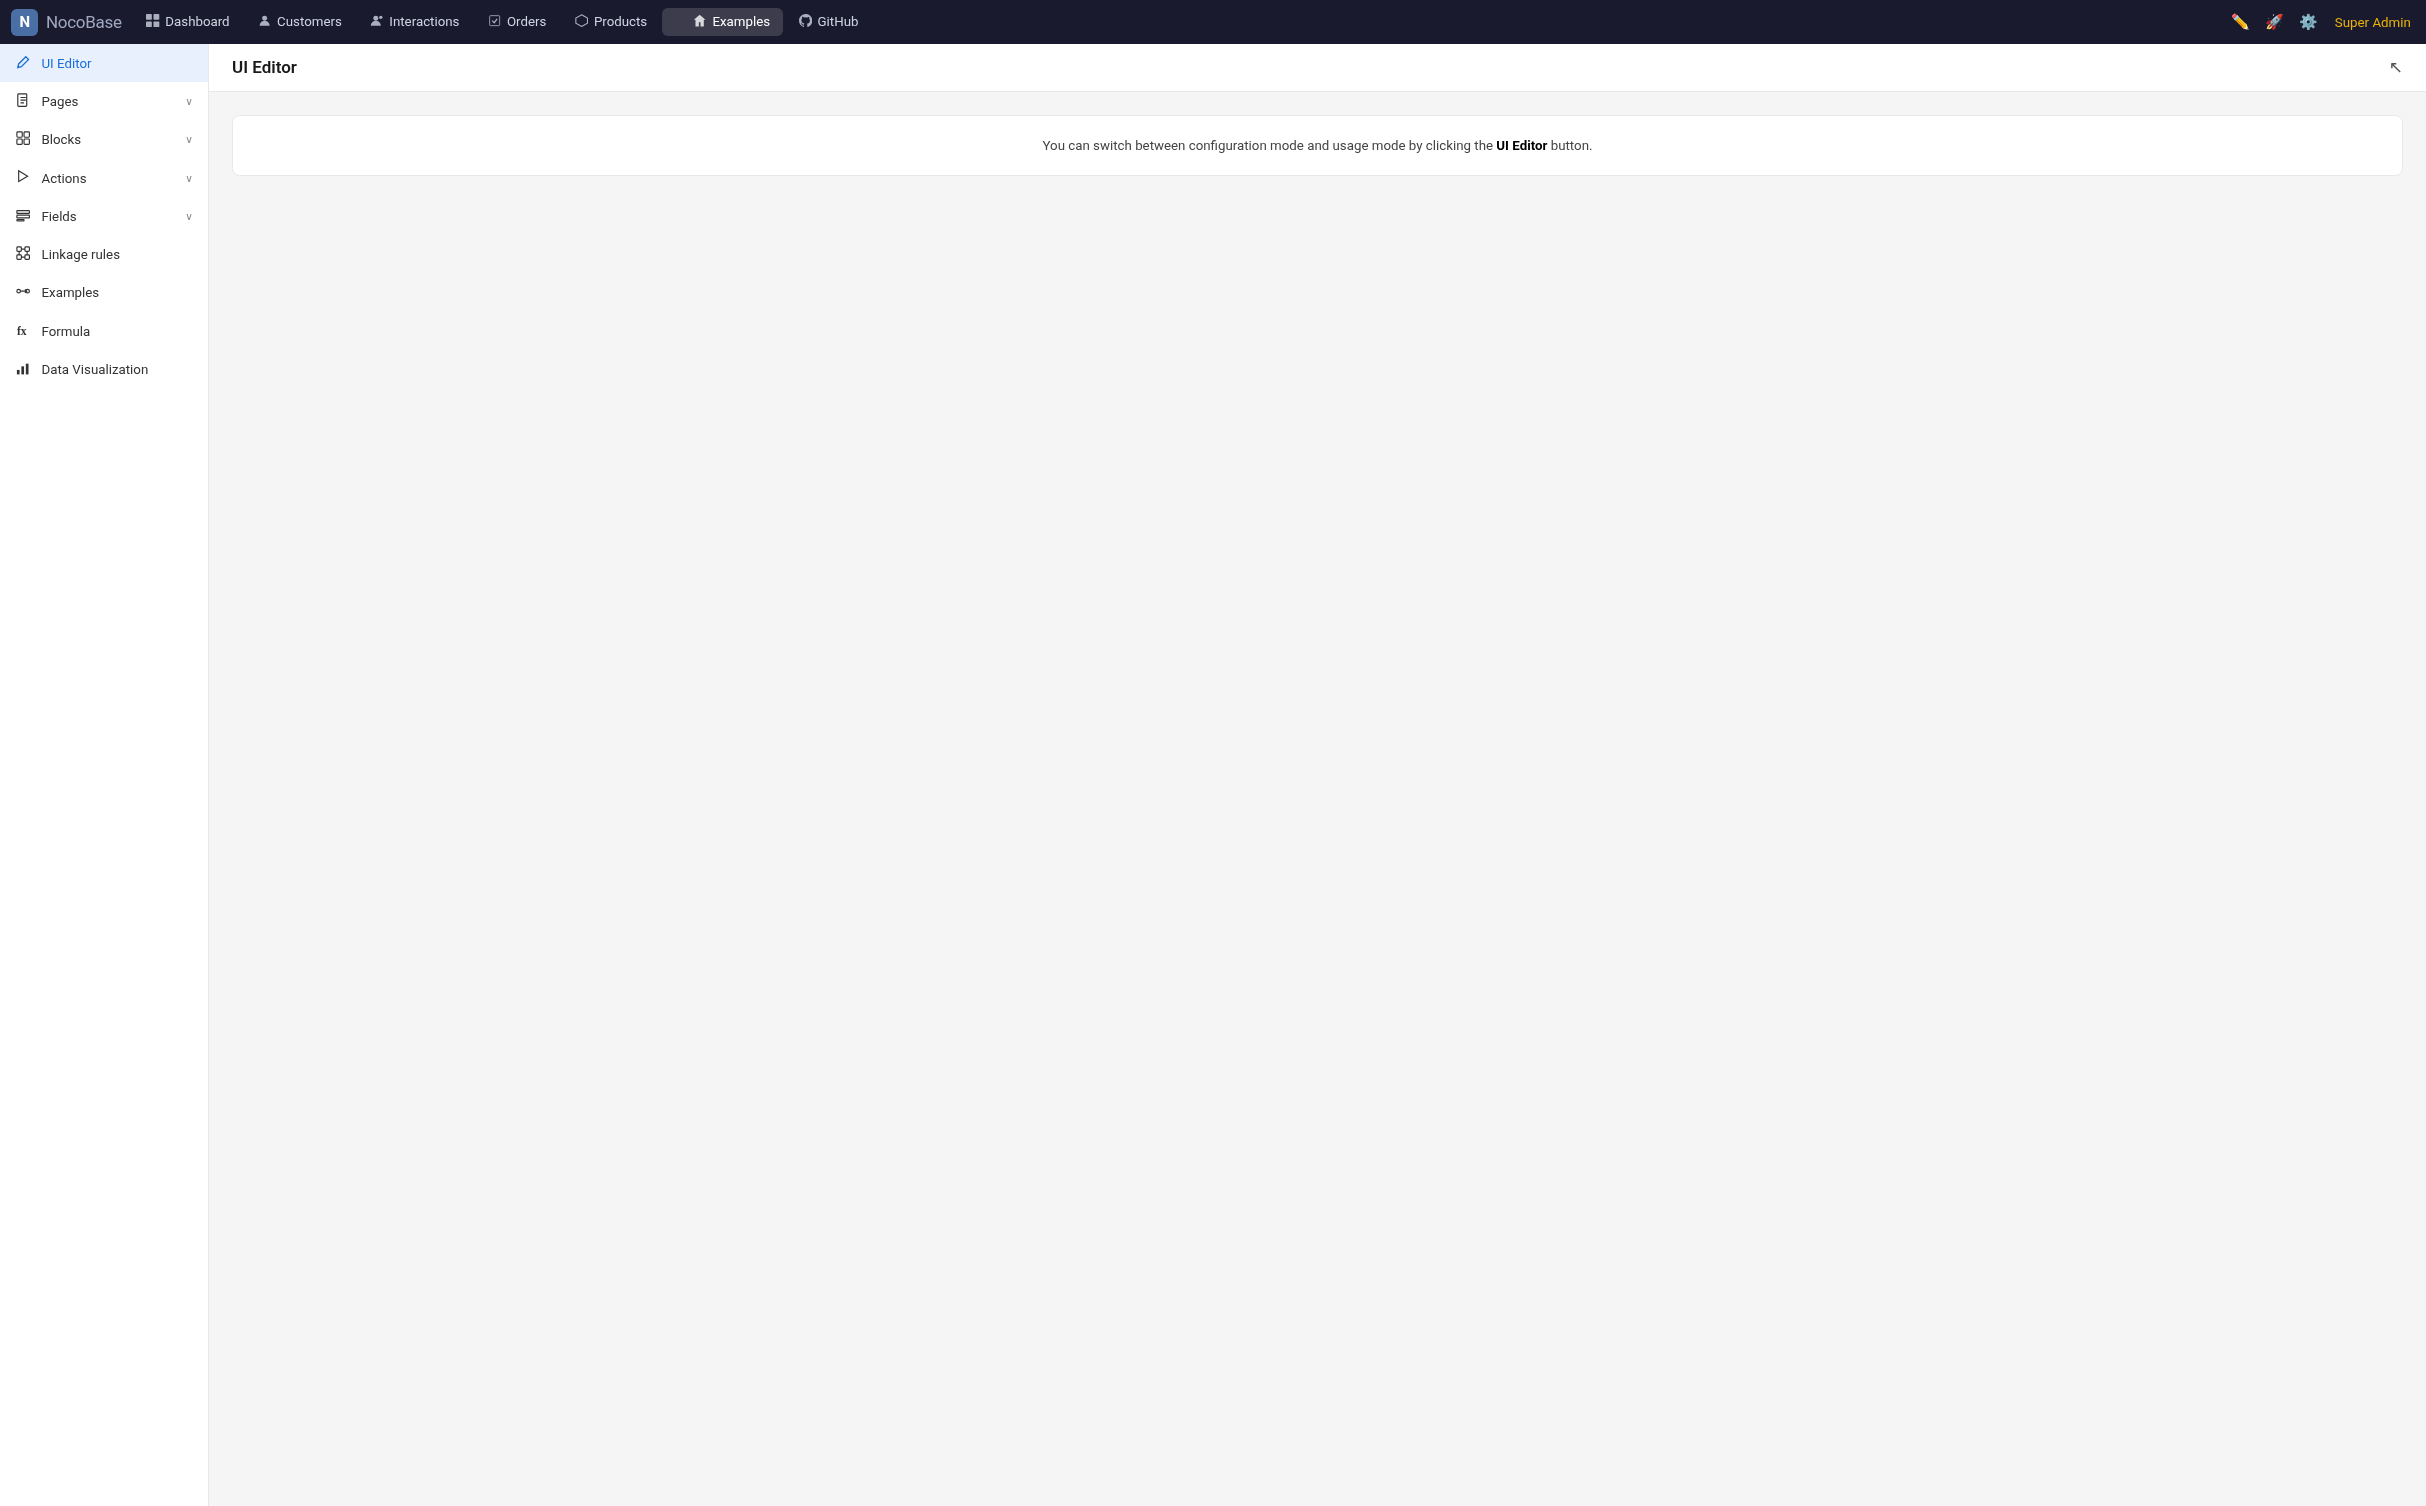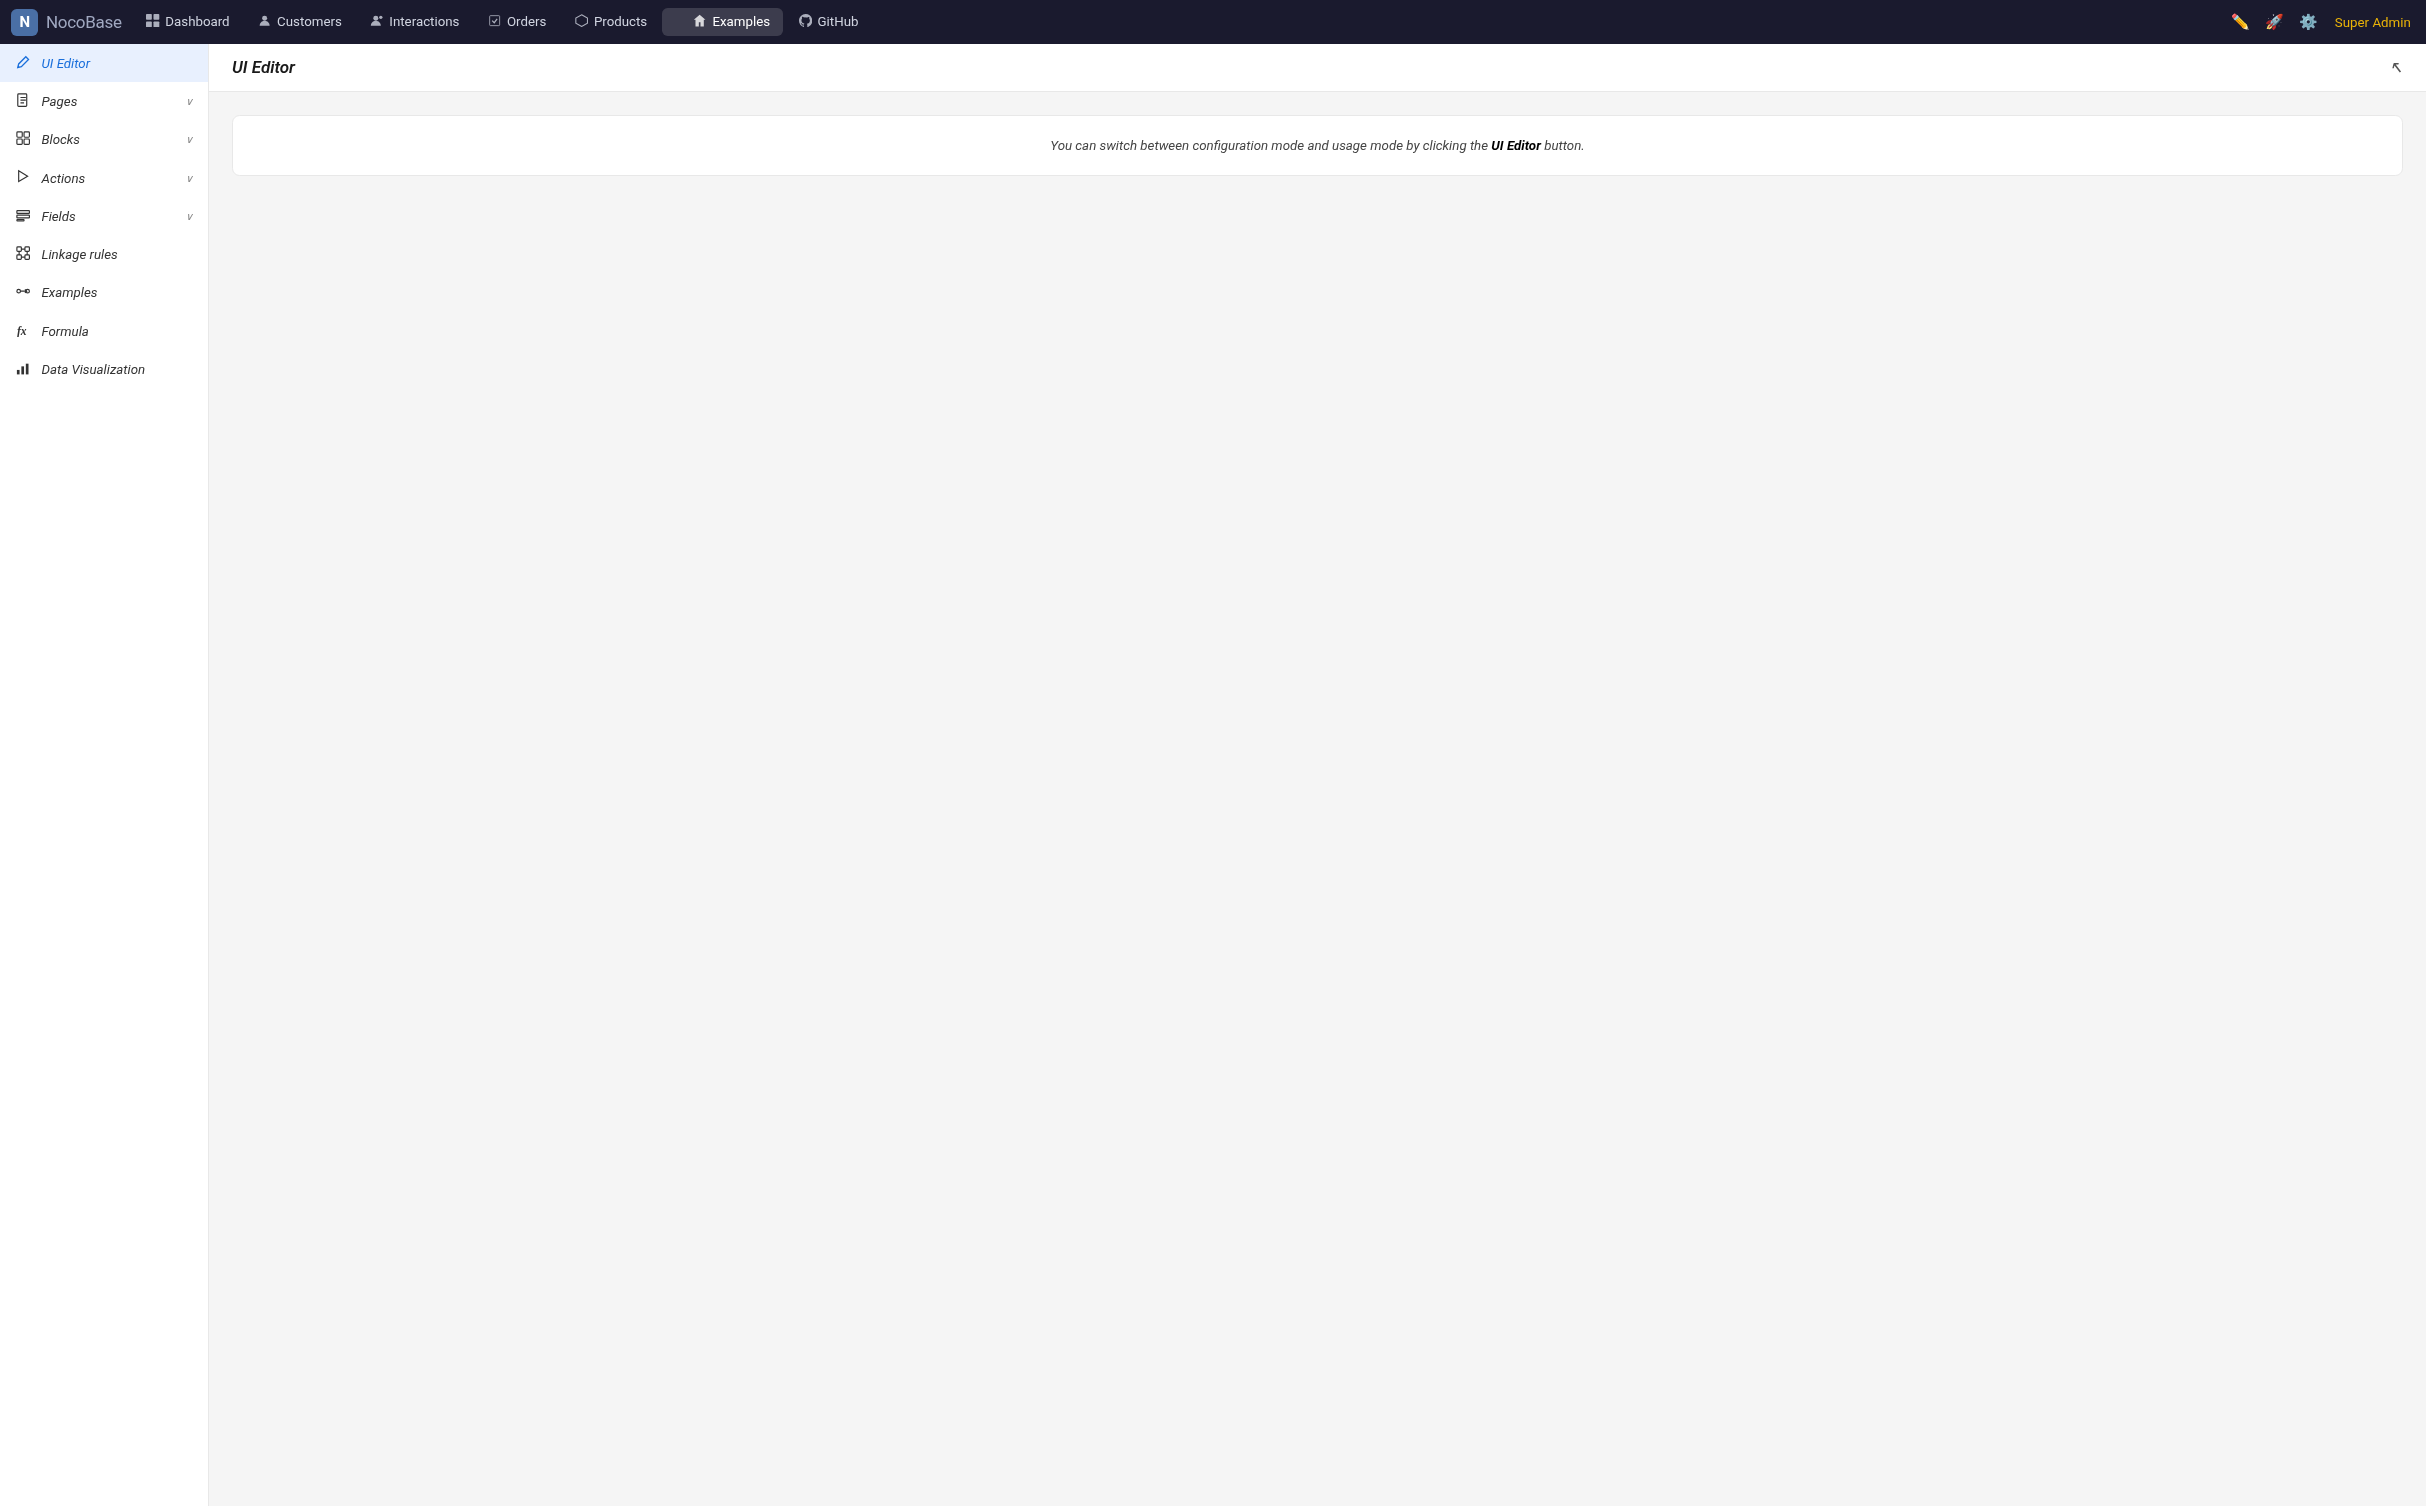--- a/index.html
+++ b/index.html
@@ -107,21 +107,20 @@
       padding: 0 7.6px;
       cursor: pointer;
       text-align: center;
     }
 
     
     .main-layout {
       display: flex;
       flex: 1;
       overflow: hidden;
-      font-style: italic;
     }
 
     
     .sidebar {
       width: 209px;
       background: #fff;
       border-right: 1px solid #e8e8e8;
       display: flex;
       flex-direction: column;
       overflow-y: auto;

